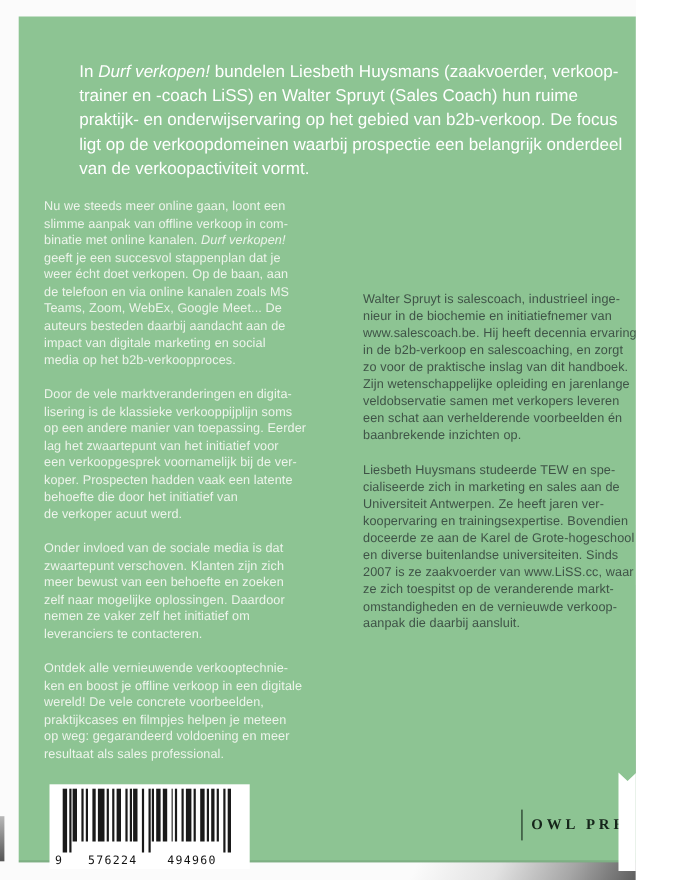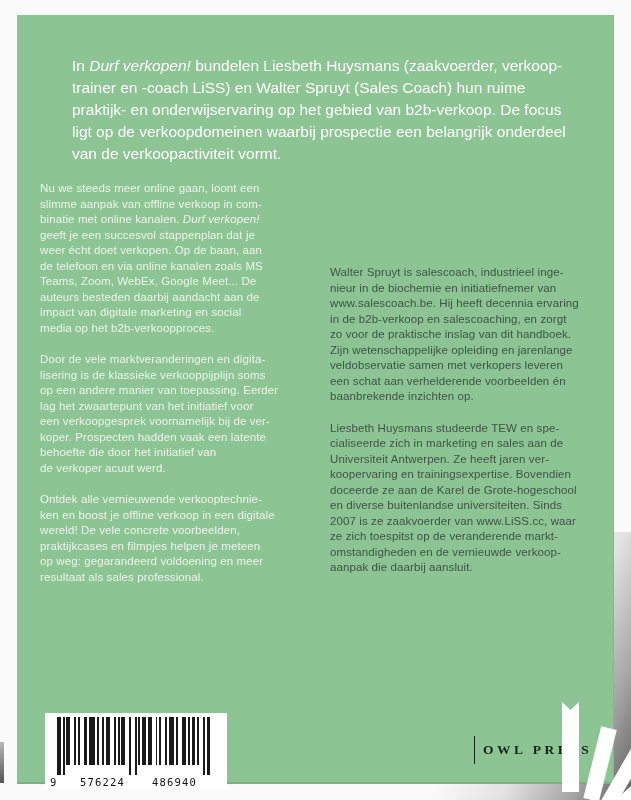--- a/index.html
+++ b/index.html
@@ -1,16 +1,16 @@
 <!DOCTYPE html>
 <html style="--page_bg: #fbfbfb; --cover_green: #8dc493; --intro_text: #ffffff; --left_text: #edf4eb; --right_text: #3f5347; --logo_text: #15251a; --barcode_text: #111111;"><head>
 <meta charset="utf-8">
 <style>
   html,body{margin:0;padding:0;background:#fff;}
-  .frame{position:relative;width:631px;height:800px;background:var(--page_bg,#fbfbfb);
+  .frame{position:relative;width:578px;height:800px;background:var(--page_bg,#fbfbfb);
          overflow:hidden;font-family:"Liberation Sans",sans-serif;}
   
   .corner-shadow{position:absolute;right:0;bottom:0;width:218px;height:268px;z-index:1;
     background:linear-gradient(115deg, rgba(255,255,255,0) 40%, #e2e2e2 62%, #a6a6a6 82%, #5e5e5e 100%);}
   .left-edge-shadow{position:absolute;left:0;top:742px;width:4px;height:41px;z-index:1;
     background:linear-gradient(to bottom,#b8b8b8,#555);}
   
   .cover{position:absolute;left:17px;top:15px;width:596px;height:767px;z-index:2;
     background:var(--cover_green,#8dc493);
     border-right:1px solid rgba(0,0,0,.06);border-bottom:2px solid rgba(0,0,0,.10);}
@@ -57,20 +57,21 @@
   <div class="corner-shadow"></div>
   <div class="left-edge-shadow"></div>
 
   <div class="cover">
 
     <p class="intro">In <i>Durf verkopen!</i> bundelen Liesbeth Huysmans (zaakvoerder, verkoop-<br>trainer en -coach LiSS) en Walter Spruyt (Sales Coach) hun ruime<br>praktijk- en onderwijservaring op het gebied van b2b-verkoop. De focus<br>ligt op de verkoopdomeinen waarbij prospectie een belangrijk onderdeel<br>van de verkoopactiviteit vormt.</p>
 
     <div class="col left">
         <p>Nu we steeds meer online gaan, loont een<br>slimme aanpak van offline verkoop in com-<br>binatie met online kanalen. <i>Durf verkopen!</i><br>geeft je een succesvol stappenplan dat je<br>weer écht doet verkopen. Op de baan, aan<br>de telefoon en via online kanalen zoals MS<br>Teams, Zoom, WebEx, Google Meet... De<br>auteurs besteden daarbij aandacht aan de<br>impact van digitale marketing en social<br>media op het b2b-verkoopproces.</p>
         <p>Door de vele marktveranderingen en digita-<br>lisering is de klassieke verkooppijplijn soms<br>op een andere manier van toepassing. Eerder<br>lag het zwaartepunt van het initiatief voor<br>een verkoopgesprek voornamelijk bij de ver-<br>koper. Prospecten hadden vaak een latente<br>behoefte die door het initiatief van<br>de verkoper acuut werd.</p>
+        <p>Onder invloed van de sociale media is dat<br>zwaartepunt verschoven. Klanten zijn zich<br>meer bewust van een behoefte en zoeken<br>zelf naar mogelijke oplossingen. Daardoor<br>nemen ze vaker zelf het initiatief om<br>leveranciers te contacteren.</p>
         <p>Ontdek alle vernieuwende verkooptechnie-<br>ken en boost je offline verkoop in een digitale<br>wereld! De vele concrete voorbeelden,<br>praktijkcases en filmpjes helpen je meteen<br>op weg: gegarandeerd voldoening en meer<br>resultaat als sales professional.</p>
       </div>
     <div class="col right">
         <p>Walter Spruyt is salescoach, industrieel inge-<br>nieur in de biochemie en initiatiefnemer van<br>www.salescoach.be. Hij heeft decennia ervaring<br>in de b2b-verkoop en salescoaching, en zorgt<br>zo voor de praktische inslag van dit handboek.<br>Zijn wetenschappelijke opleiding en jarenlange<br>veldobservatie samen met verkopers leveren<br>een schat aan verhelderende voorbeelden én<br>baanbrekende inzichten op.</p>
         <p>Liesbeth Huysmans studeerde TEW en spe-<br>cialiseerde zich in marketing en sales aan de<br>Universiteit Antwerpen. Ze heeft jaren ver-<br>koopervaring en trainingsexpertise. Bovendien<br>doceerde ze aan de Karel de Grote-hogeschool<br>en diverse buitenlandse universiteiten. Sinds<br>2007 is ze zaakvoerder van www.LiSS.cc, waar<br>ze zich toespitst op de veranderende markt-<br>omstandigheden en de vernieuwde verkoop-<br>aanpak die daarbij aansluit.</p>
       </div>
 
     <div class="logo">
       <span class="logo-bar"></span>
       <span class="logo-text">OWL PRESS</span>
@@ -132,21 +133,21 @@
           <div class="s" style="width: 1.9px;"></div>
           <div class="b" style="width: 1.9px;"></div>
           <div class="s" style="width: 3.8px;"></div>
           <div class="b tall" style="width: 1.9px;"></div>
           <div class="s" style="width: 1.9px;"></div>
           <div class="b tall" style="width: 3.8px;"></div>
         </div>
       <div class="nums">
         <span class="n1">9</span>
         <span class="n2">576224</span>
-        <span class="n3">486940</span>
+        <span class="n3">494960</span>
       </div>
     </div>
 
   </div>
 
   <div class="books">
     <div class="spine s1"></div>
     <div class="spine s2"></div>
     <div class="spine s3"></div>
     <div class="spine s4"></div>

